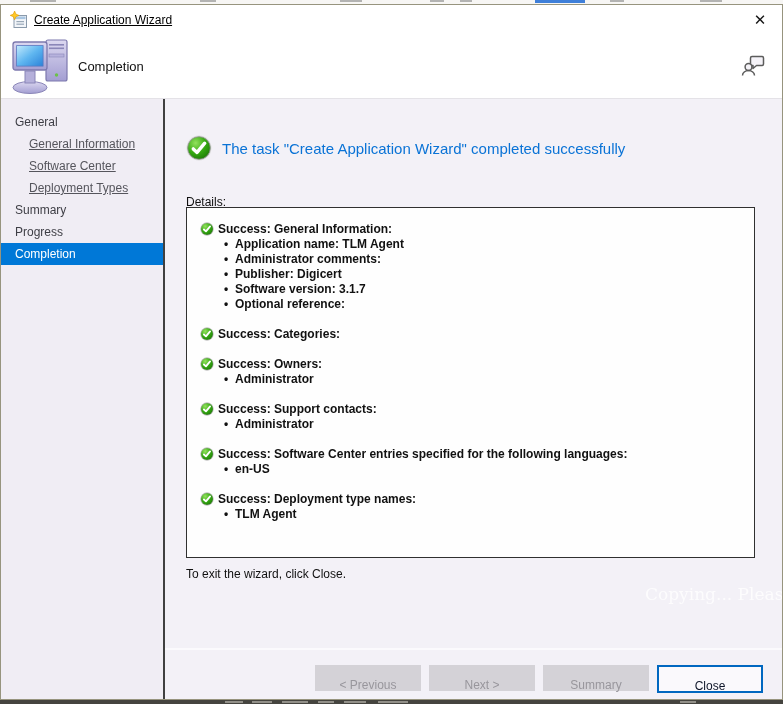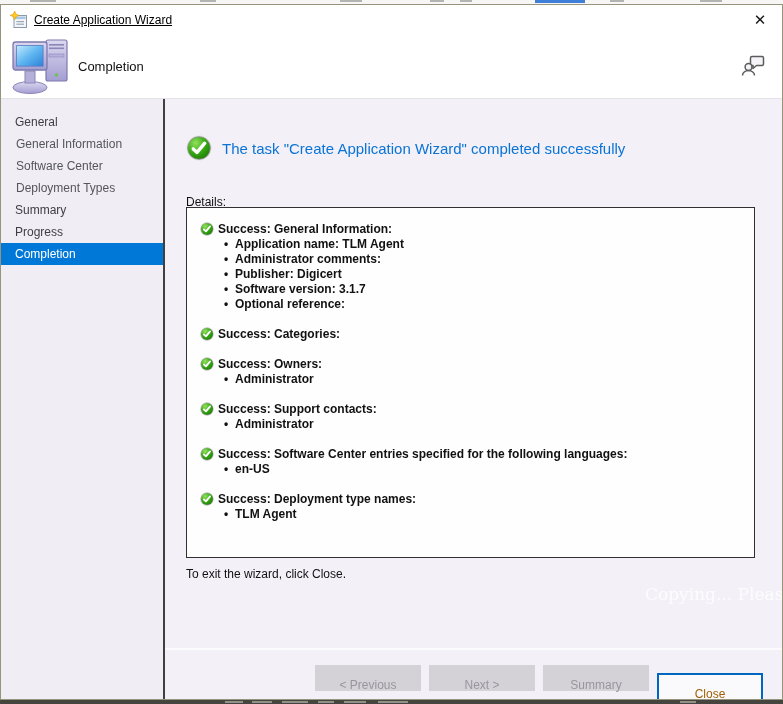--- a/index.html
+++ b/index.html
@@ -24,21 +24,21 @@
     padding:0;cursor:pointer;font-size:15px;line-height:22px;text-align:center;color:#111;}
 
   .header{flex:0 0 auto;height:65px;position:relative;background:#fff;border-bottom:1px solid #e4e2e7;box-sizing:border-box;}
   .comp-icon{position:absolute;left:11px;top:1px;}
   .page-title{position:absolute;left:77px;top:25px;font-size:13px;color:#111;}
   .feedback-btn{position:absolute;right:15px;top:17px;width:28px;height:28px;border:none;background:transparent;padding:0;cursor:pointer;}
 
   .bodyrow{flex:1;display:flex;min-height:0;}
   .sidebar{flex:0 0 auto;width:162px;background:#f0edf4;border-right:2px solid #404040;padding-top:12px;box-sizing:content-box;}
   .nav-item{font-size:12px;color:#3e3e45;height:22px;line-height:22px;padding-left:14px;cursor:pointer;white-space:nowrap;}
-  .nav-item.sub{padding-left:15px;color:#55555c;}
+  .nav-item.sub{padding-left:28px;color:#55555c;text-decoration:underline;}
   .nav-item.selected{background:#0078d7;color:#fff;}
 
   .content{flex:1;background:#f3f1f7;position:relative;overflow:hidden;}
   .status-row{position:absolute;left:21px;top:36px;display:flex;align-items:center;}
   .big-check{width:26px;height:26px;margin-right:10px;flex:0 0 auto;}
   .status-heading{font-size:15px;color:#0a73d6;}
   .details-label{position:absolute;left:21px;top:96px;font-size:12px;color:#111;}
   .details-box{position:absolute;left:21px;top:108px;width:569px;height:351px;box-sizing:border-box;
     background:#fefefe;border:1px solid #303030;padding:13px 10px 0 13px;overflow:hidden;font-weight:bold;}
   .group{margin-bottom:14px;}
@@ -47,21 +47,21 @@
   .group-label{font-size:12px;color:#111;line-height:16px;}
   .bullet{display:flex;margin-left:24px;font-size:12px;color:#111;line-height:15px;}
   .bullet .dot{width:11px;flex:0 0 auto;}
   .exit-hint{position:absolute;left:21px;top:468px;font-size:12px;color:#111;}
   .watermark{position:absolute;left:480px;top:485px;font-family:"DejaVu Serif", serif;font-size:17px;
     color:rgba(255,255,255,0.78);white-space:nowrap;pointer-events:none;}
   .divider{position:absolute;left:0;top:549px;width:100%;height:2px;background:#fbfafd;}
   .footer{position:absolute;right:19px;top:566px;display:flex;gap:8px;}
   .btn{width:106px;height:25px;font-size:12px;font-family:inherit;box-sizing:border-box;border:1px solid transparent;padding:12px;}
   .btn.disabled{background:#d4d2d7;color:#98969c;border-color:#d4d2d7;}
-  .btn.default{background:#faf9fc;color:#a16207;border:2px solid #0067c0;cursor:pointer;margin-top:8px;}
+  .btn.default{background:#faf9fc;color:#0f172a;border:2px solid #0067c0;cursor:pointer;}
 
   
   .bottomstrip{position:absolute;left:0;top:700px;width:783px;height:4px;background:#45443f;}
   .bottomstrip .frag{position:absolute;top:1px;height:2px;background:#a5a49c;opacity:.8;}
 </style>
 </head>
 <body>
 
 <svg width="0" height="0" style="position:absolute" aria-hidden="true">
   <defs>

